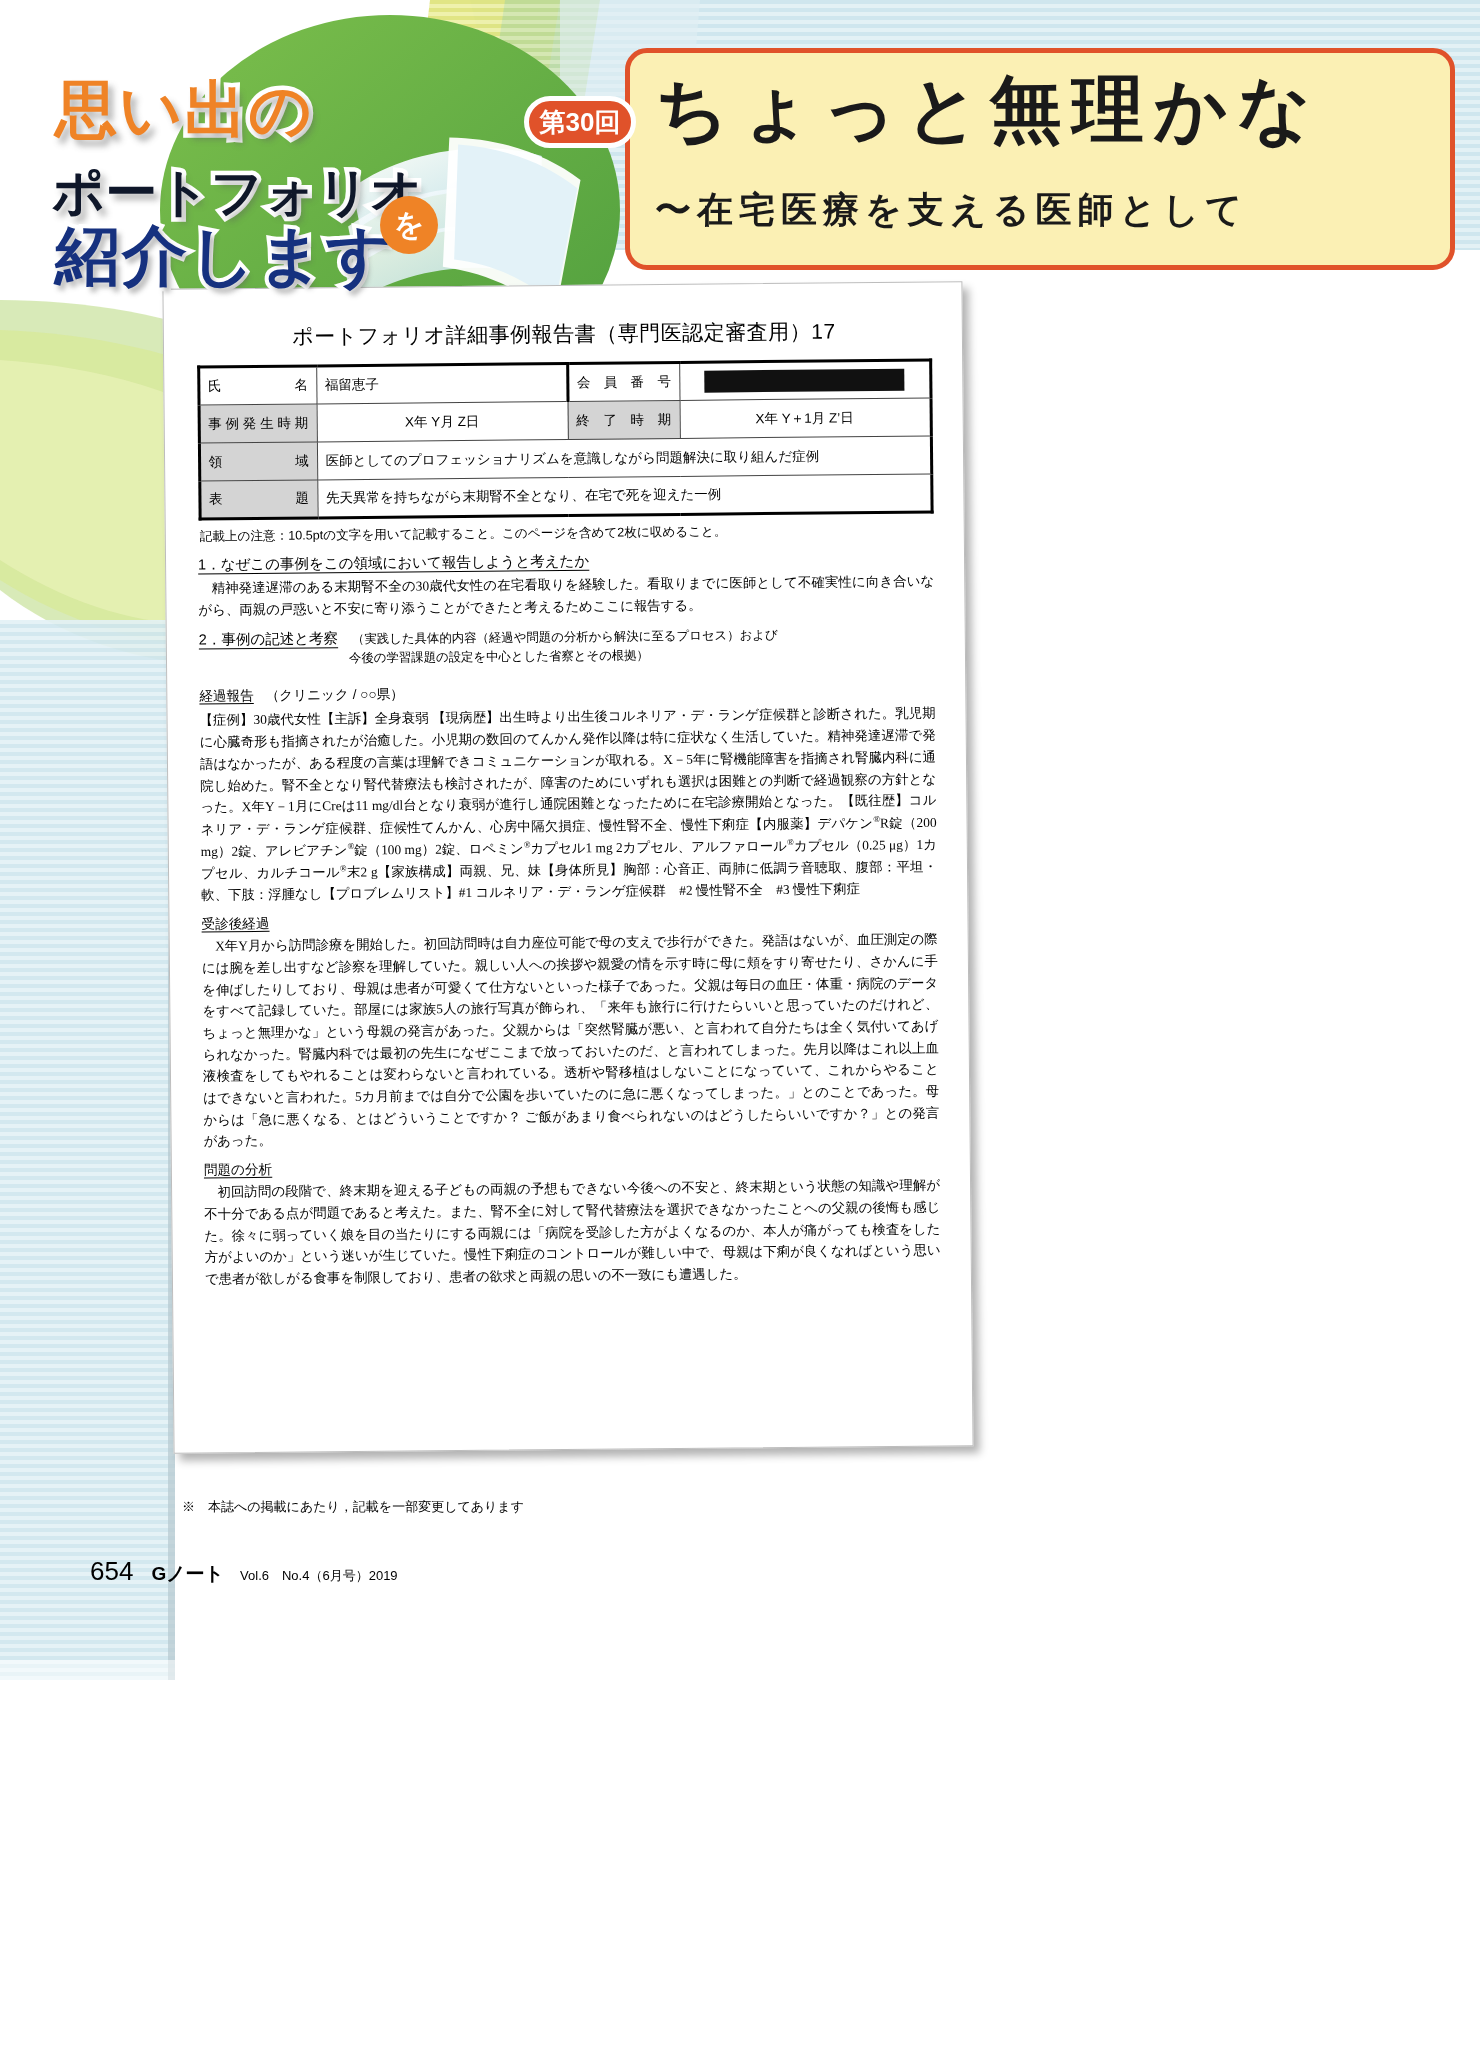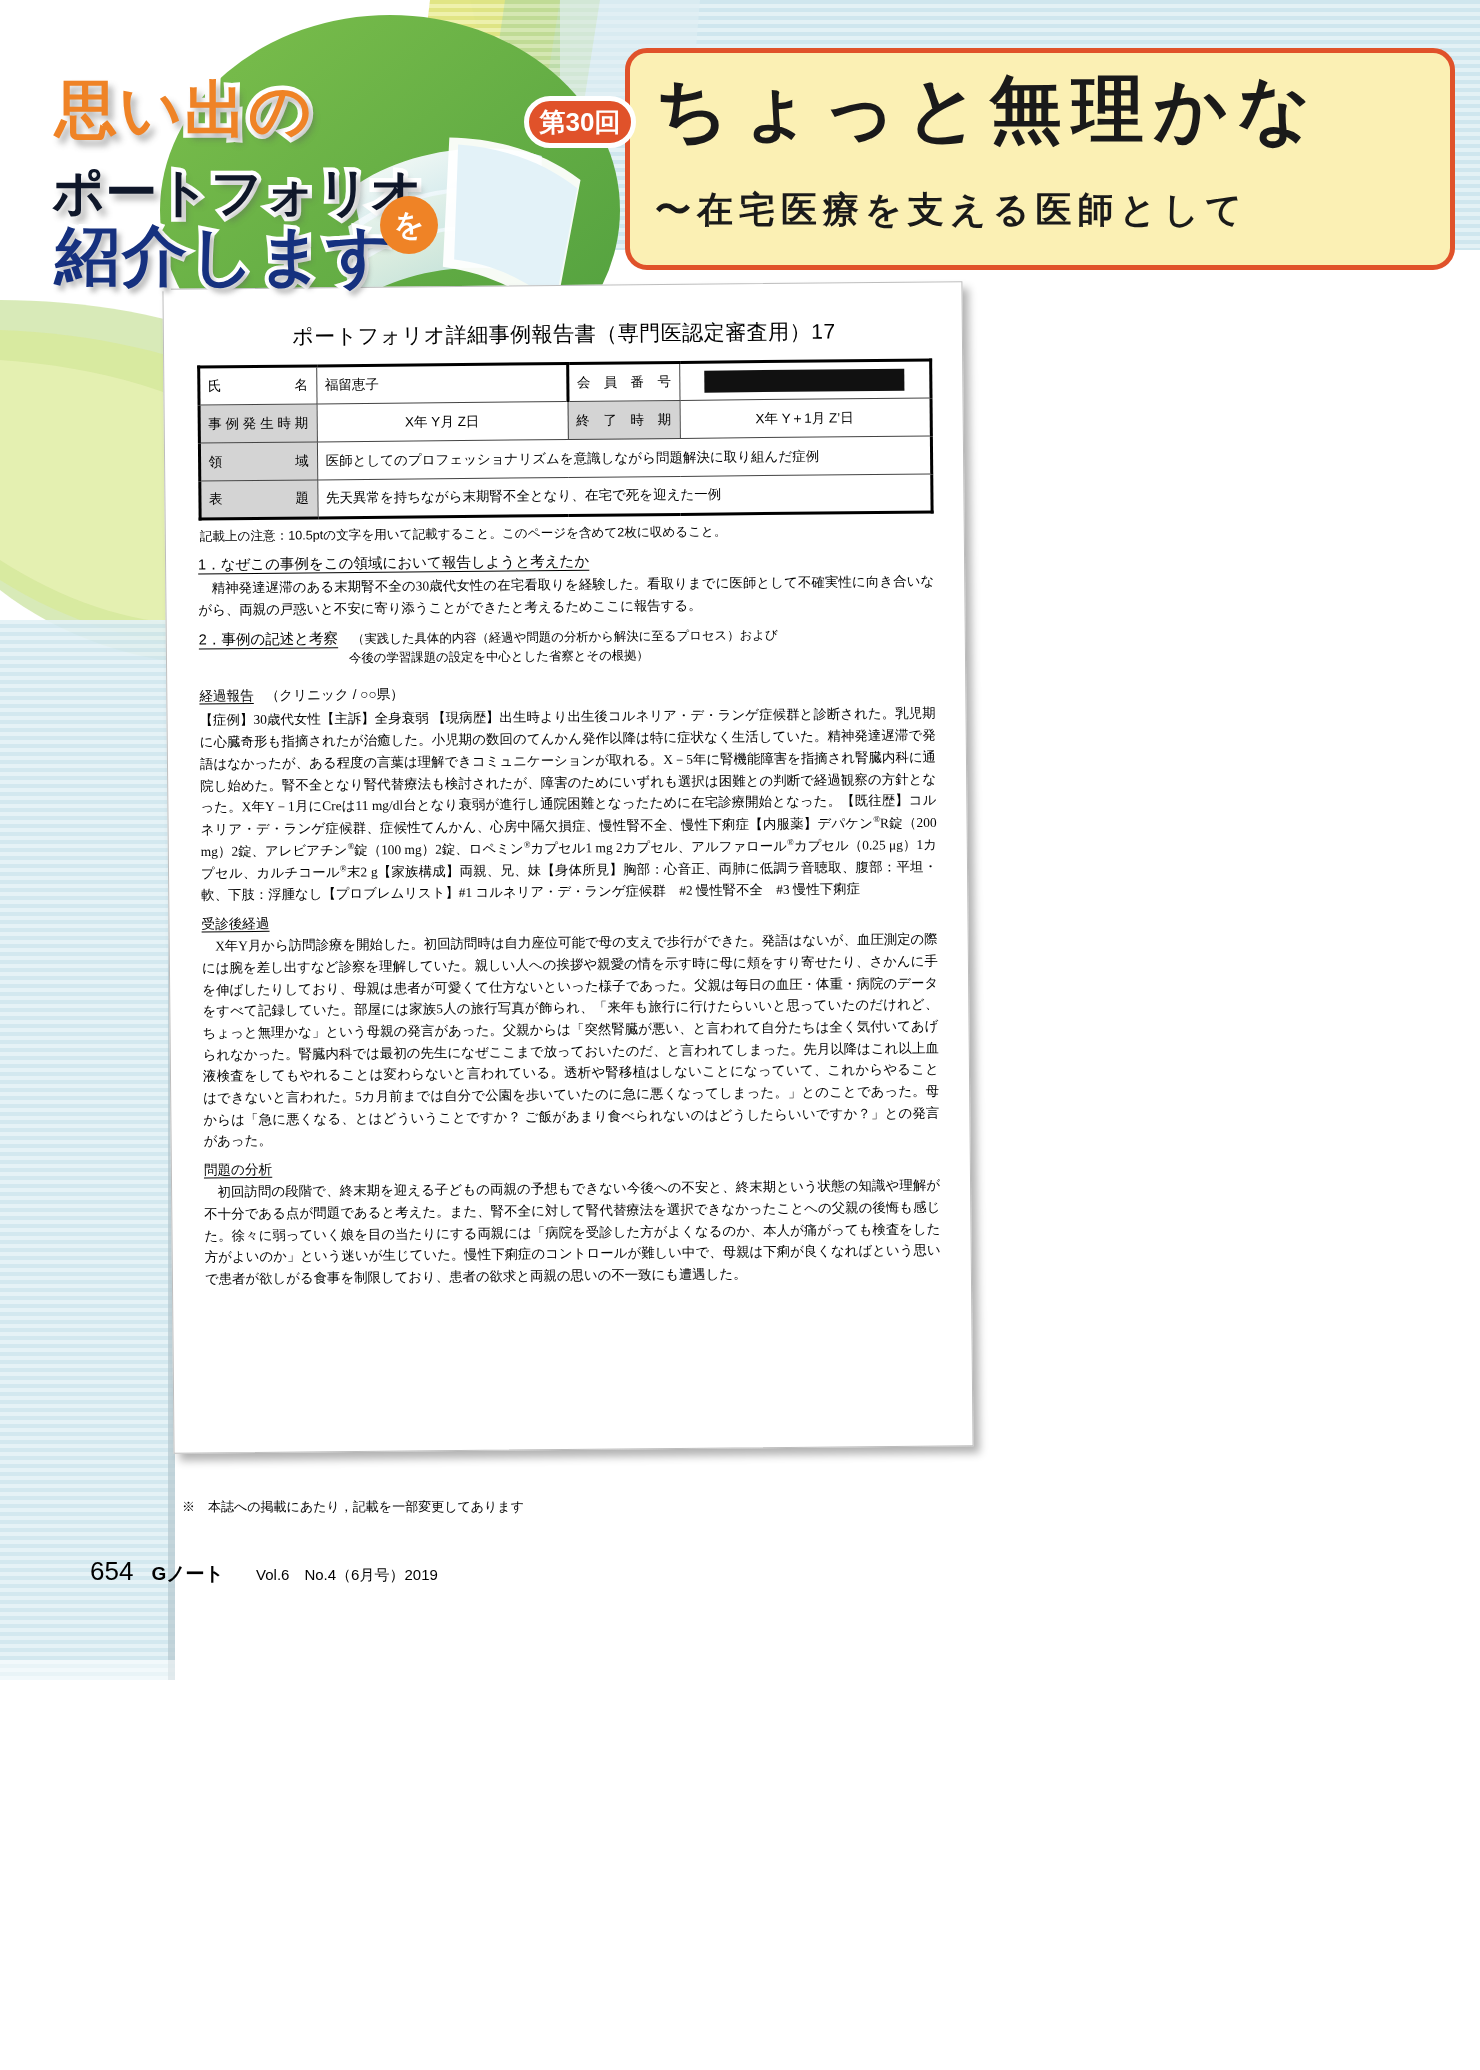--- a/index.html
+++ b/index.html
@@ -241,21 +241,21 @@
   }
   .folio {
     position:absolute;
     left:90px; top:1556px;
     z-index:6;
     color:#000;
     white-space:nowrap;
   }
   .folio .num { font-size:26px; font-family:"Liberation Sans", sans-serif; font-weight:normal; }
   .folio .jrn { font-size:19px; font-family:"Liberation Sans", sans-serif; font-weight:bold; margin-left:18px;text-align:center; }
-  .folio .iss { font-size:15px; font-family:"Liberation Sans", sans-serif; margin-left:32px; }
+  .folio .iss { font-size:13px; font-family:"Liberation Sans", sans-serif; margin-left:16px; }
 </style>
 </head>
 <body>
 
 <svg id="bg" width="1480" height="2070" viewBox="0 0 1480 2070">
   <defs>
     <linearGradient id="gGreen" x1="0" y1="0" x2="1" y2="1">
       <stop offset="0%" stop-color="#7cbf4c"></stop>
       <stop offset="100%" stop-color="#4f9e3e"></stop>
     </linearGradient>

